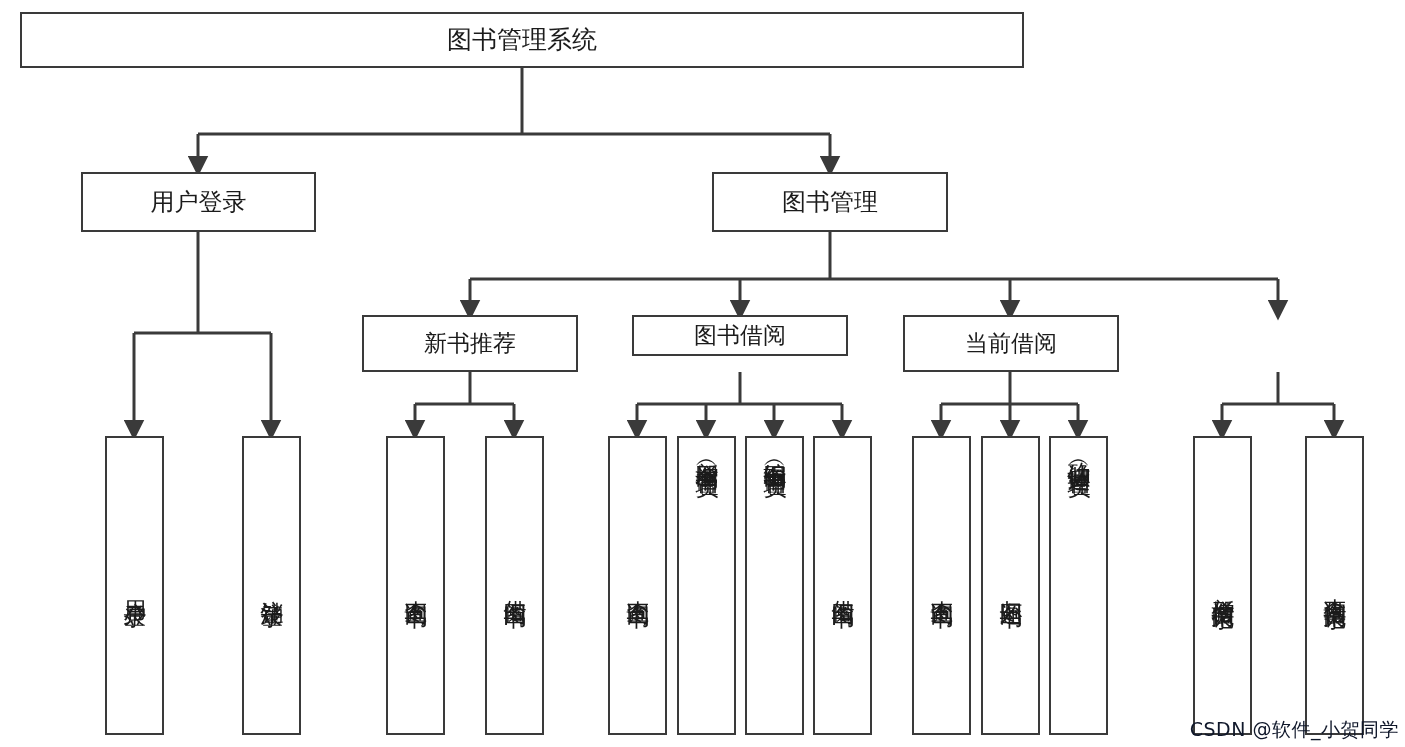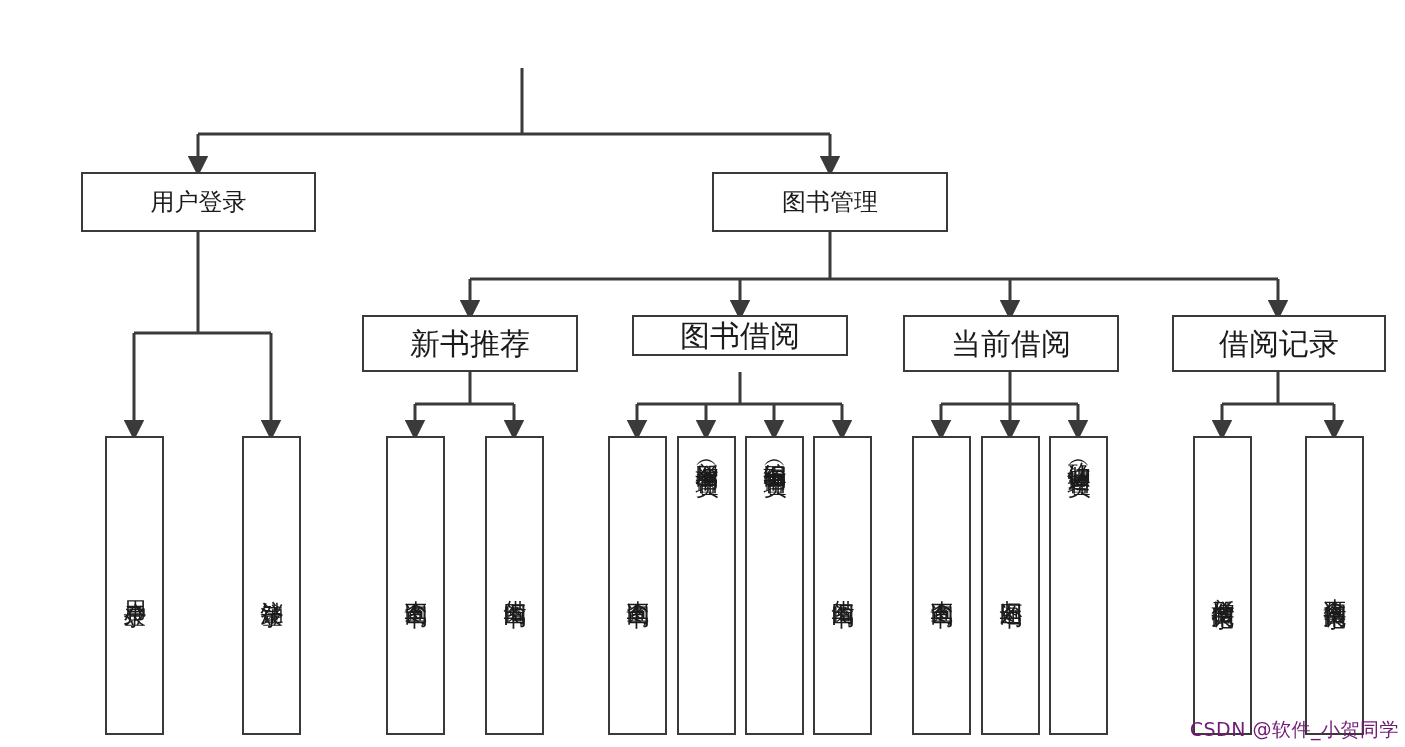--- a/index.html
+++ b/index.html
@@ -36,21 +36,21 @@
     text-align: center;
     line-height: 1.12;
   }
   .node-root {
     font-size: 25px;
   }
   .node-l2 {
     font-size: 24px;
   }
   .node-l3 {
-    font-size: 30px;
+    font-size: 23px;
   }
   .node-leaf {
     font-size: 23px;
     writing-mode: vertical-rl;
     text-orientation: upright;
     letter-spacing: 2px;
     padding: 6px 0;
     justify-content: flex-start;
     align-items: center;
   }
@@ -59,21 +59,21 @@
   }
   .leaf-text {
     writing-mode: vertical-rl;
     text-orientation: upright;
   }
   #watermark {
     position: absolute;
     right: 6px;
     bottom: 4px;
     font-size: 19px;
-    color: #701a75;
+    color: #0f172a;
     letter-spacing: 0.5px;
     white-space: nowrap;
     pointer-events: none;
   }
 </style>
 </head>
 <body>
 
 <div id="canvas">
 
@@ -120,20 +120,23 @@
       <path d="M 1010 404 L 1010 430" marker-end="url(#arrow)"></path>
       <path d="M 1078 404 L 1078 430" marker-end="url(#arrow)"></path>
 
       <path d="M 1278 372 L 1278 404"></path>
       <path d="M 1222 404 L 1334 404"></path>
       <path d="M 1222 404 L 1222 430" marker-end="url(#arrow)"></path>
       <path d="M 1334 404 L 1334 430" marker-end="url(#arrow)"></path>
     </g>
   </svg>
 
+  <div class="node node-root" style="left:20px; top:12px; width:1004px; height:56px;">
+    <span>图书管理系统</span>
+  </div>
 
   <div class="node node-l2" style="left:81px; top:172px; width:235px; height:60px;">
     <span>用户登录</span>
   </div>
 
   <div class="node node-l2" style="left:712px; top:172px; width:236px; height:60px;">
     <span>图书管理</span>
   </div>
 
   <div class="node node-l3" style="left:362px; top:315px; width:216px; height:57px;">
@@ -141,23 +144,20 @@
   </div>
 
   <div class="node node-l3" style="left:632px; top:315px; width:216px; height:41px;">
     <span>图书借阅</span>
   </div>
 
   <div class="node node-l3" style="left:903px; top:315px; width:216px; height:57px;text-align:center;">
     <span>当前借阅</span>
   </div>
 
-  <div class="node node-l3" style="left:1172px; top:315px; width:214px; height:57px;">
-    <span>借阅记录</span>
-  </div>
 
   <div class="node node-leaf leaf-center" style="left:105px; top:436px; width:59px; height:299px;">
     <span class="leaf-text">用户登录</span>
   </div>
 
   <div class="node node-leaf leaf-center" style="left:242px; top:436px; width:59px; height:299px;">
     <span class="leaf-text">注销登录</span>
   </div>
 
   <div class="node node-leaf leaf-center" style="left:386px; top:436px; width:59px; height:299px;">

